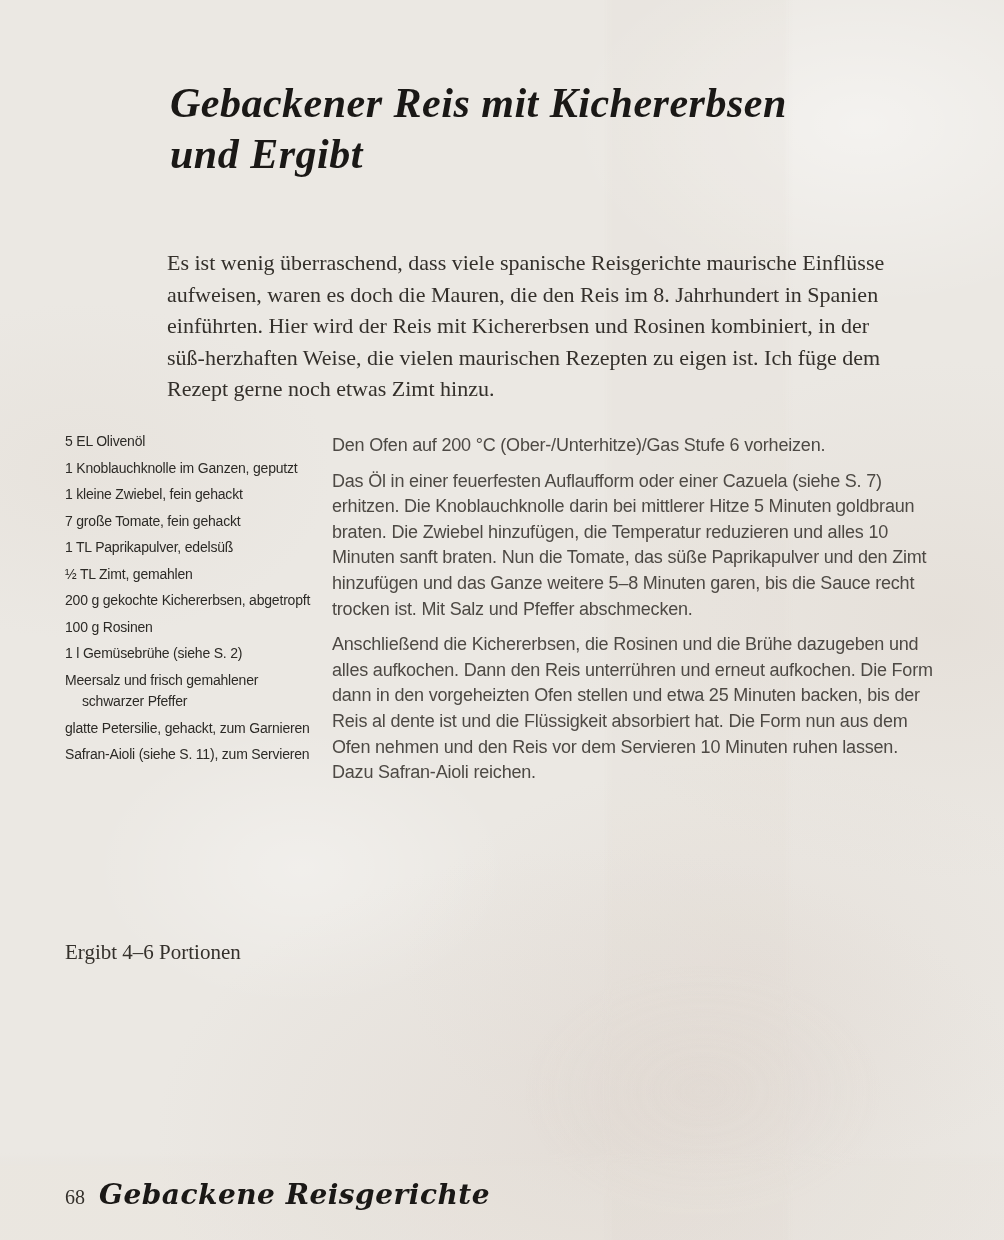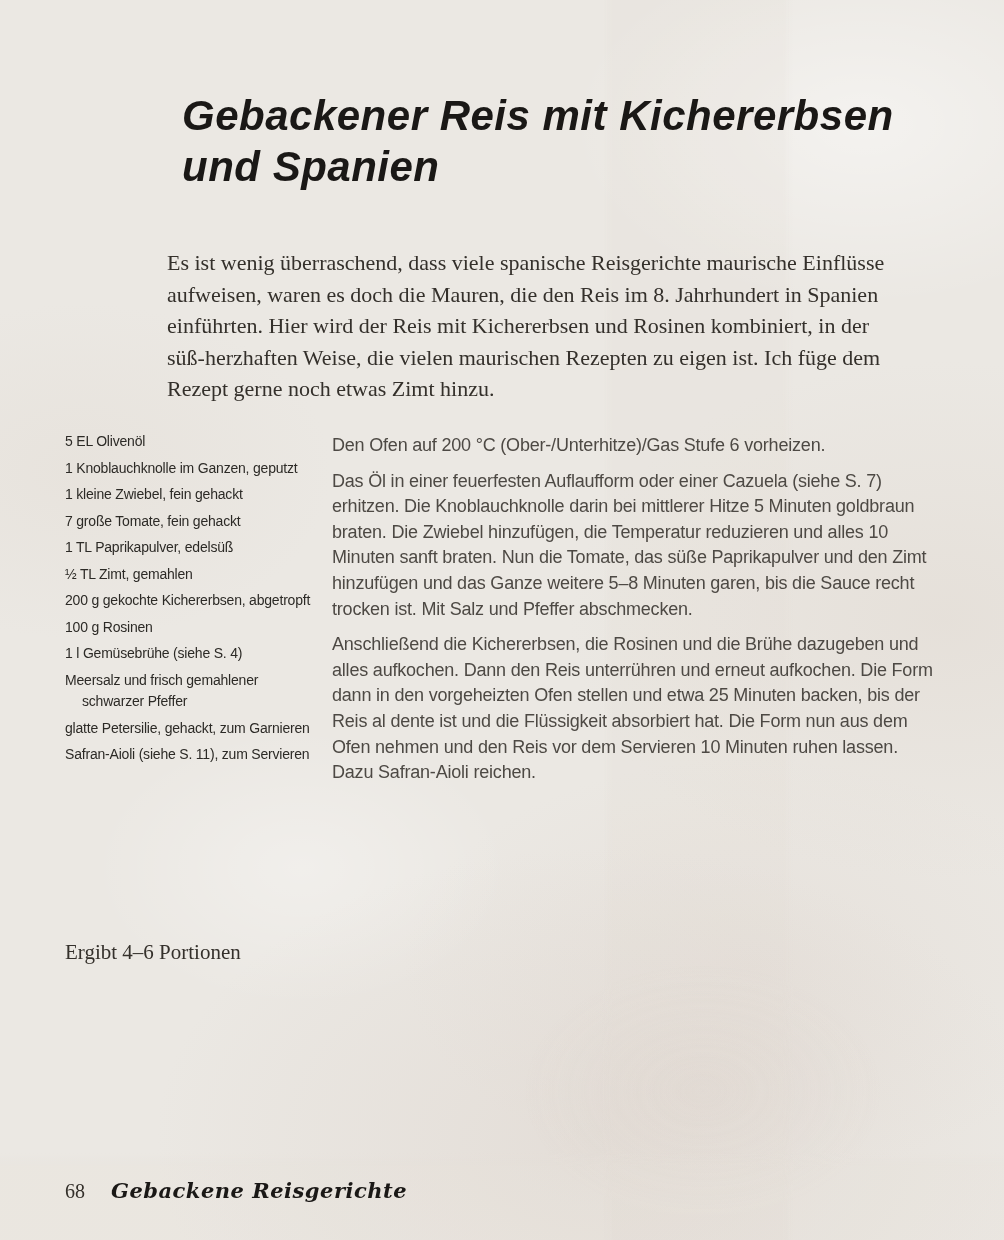--- a/index.html
+++ b/index.html
@@ -30,22 +30,22 @@
   .paper-texture.blocks {
     background:
       linear-gradient(90deg, rgba(226,219,211,0.0) 60%, rgba(226,219,211,0.25) 61%, rgba(226,219,211,0.25) 78%, rgba(226,219,211,0) 79%),
       linear-gradient(0deg, rgba(229,223,215,0.30) 0 6%, rgba(229,223,215,0) 7%),
       radial-gradient(260px 180px at 70% 88%, rgba(210,196,189,0.22), rgba(210,196,189,0) 70%);
     opacity: .8;
   }
 
   .recipe-header { position: absolute; left: 166px; top: 74px; width: 760px; }
   .recipe-title {
-    margin: 16px;
-    font-family: Liberation Sans, sans-serif;
+    margin: 4px;
+    font-family: Liberation Serif, serif;
     font-style: italic;
     font-weight: bold;
     font-size: 42px;
     line-height: 51px;
     letter-spacing: 0.5px;
     color: var(--ink-title, #1a1816);
   }
   .recipe-title .line { display: block; }
   .recipe-subtitle {
     margin: 9px 0 0 0;
@@ -117,58 +117,58 @@
     display: flex;
     align-items: baseline;
   }
   .page-number {
     font-family: "Liberation Serif", serif;
     font-size: 20px;
     color: var(--ink-serif, #34302b);
     text-align: right;
   }
   .chapter-title {
-    margin-left: 26px;
+    margin-left: 14px;
     font-family: "DejaVu Serif", serif;
     font-style: italic;
     font-weight: bold;
-    font-size: 21px;
+    font-size: 28px;
     letter-spacing: 0.5px;
     color: var(--ink-title, #1a1816);
     text-align: center;
   }
 </style>
 </head>
 <body>
 
 <div class="page">
   <div class="paper-texture"></div>
   <div class="paper-texture blocks"></div>
 
   <header class="recipe-header">
     <h1 class="recipe-title">
       <span class="line">Gebackener Reis mit Kichererbsen</span>
-      <span class="line">und Spanien</span>
+      <span class="line">und Ergibt</span>
     </h1>
   </header>
 
   <p class="recipe-intro">Es ist wenig überraschend, dass viele spanische Reisgerichte maurische Einflüsse aufweisen, waren es doch die Mauren, die den Reis im 8. Jahrhundert in Spanien einführten. Hier wird der Reis mit Kichererbsen und Rosinen kombiniert, in der süß-herzhaften Weise, die vielen maurischen Rezepten zu eigen ist. Ich füge dem Rezept gerne noch etwas Zimt hinzu.</p>
 
   <aside class="ingredients">
     <ul>
 
     <li class="ingredient">5 EL Olivenöl</li>
         <li class="ingredient">1 Knoblauchknolle im Ganzen, geputzt</li>
         <li class="ingredient">1 kleine Zwiebel, fein gehackt</li>
         <li class="ingredient">7 große Tomate, fein gehackt</li>
         <li class="ingredient">1 TL Paprikapulver, edelsüß</li>
         <li class="ingredient">½ TL Zimt, gemahlen</li>
         <li class="ingredient">200 g gekochte Kichererbsen, abgetropft</li>
         <li class="ingredient">100 g Rosinen</li>
-        <li class="ingredient">1 l Gemüsebrühe (siehe S. 4)</li>
+        <li class="ingredient">1 l Gemüsebrühe (siehe S. 2)</li>
         <li class="ingredient">Meersalz und frisch gemahlener schwarzer Pfeffer</li>
         <li class="ingredient">glatte Petersilie, gehackt, zum Garnieren</li>
         <li class="ingredient">Safran-Aioli (siehe S. 11), zum Servieren</li>
       </ul>
   </aside>
 
   <p class="yield-note">Ergibt 4–6 Portionen</p>
 
   <section class="instructions">
 

